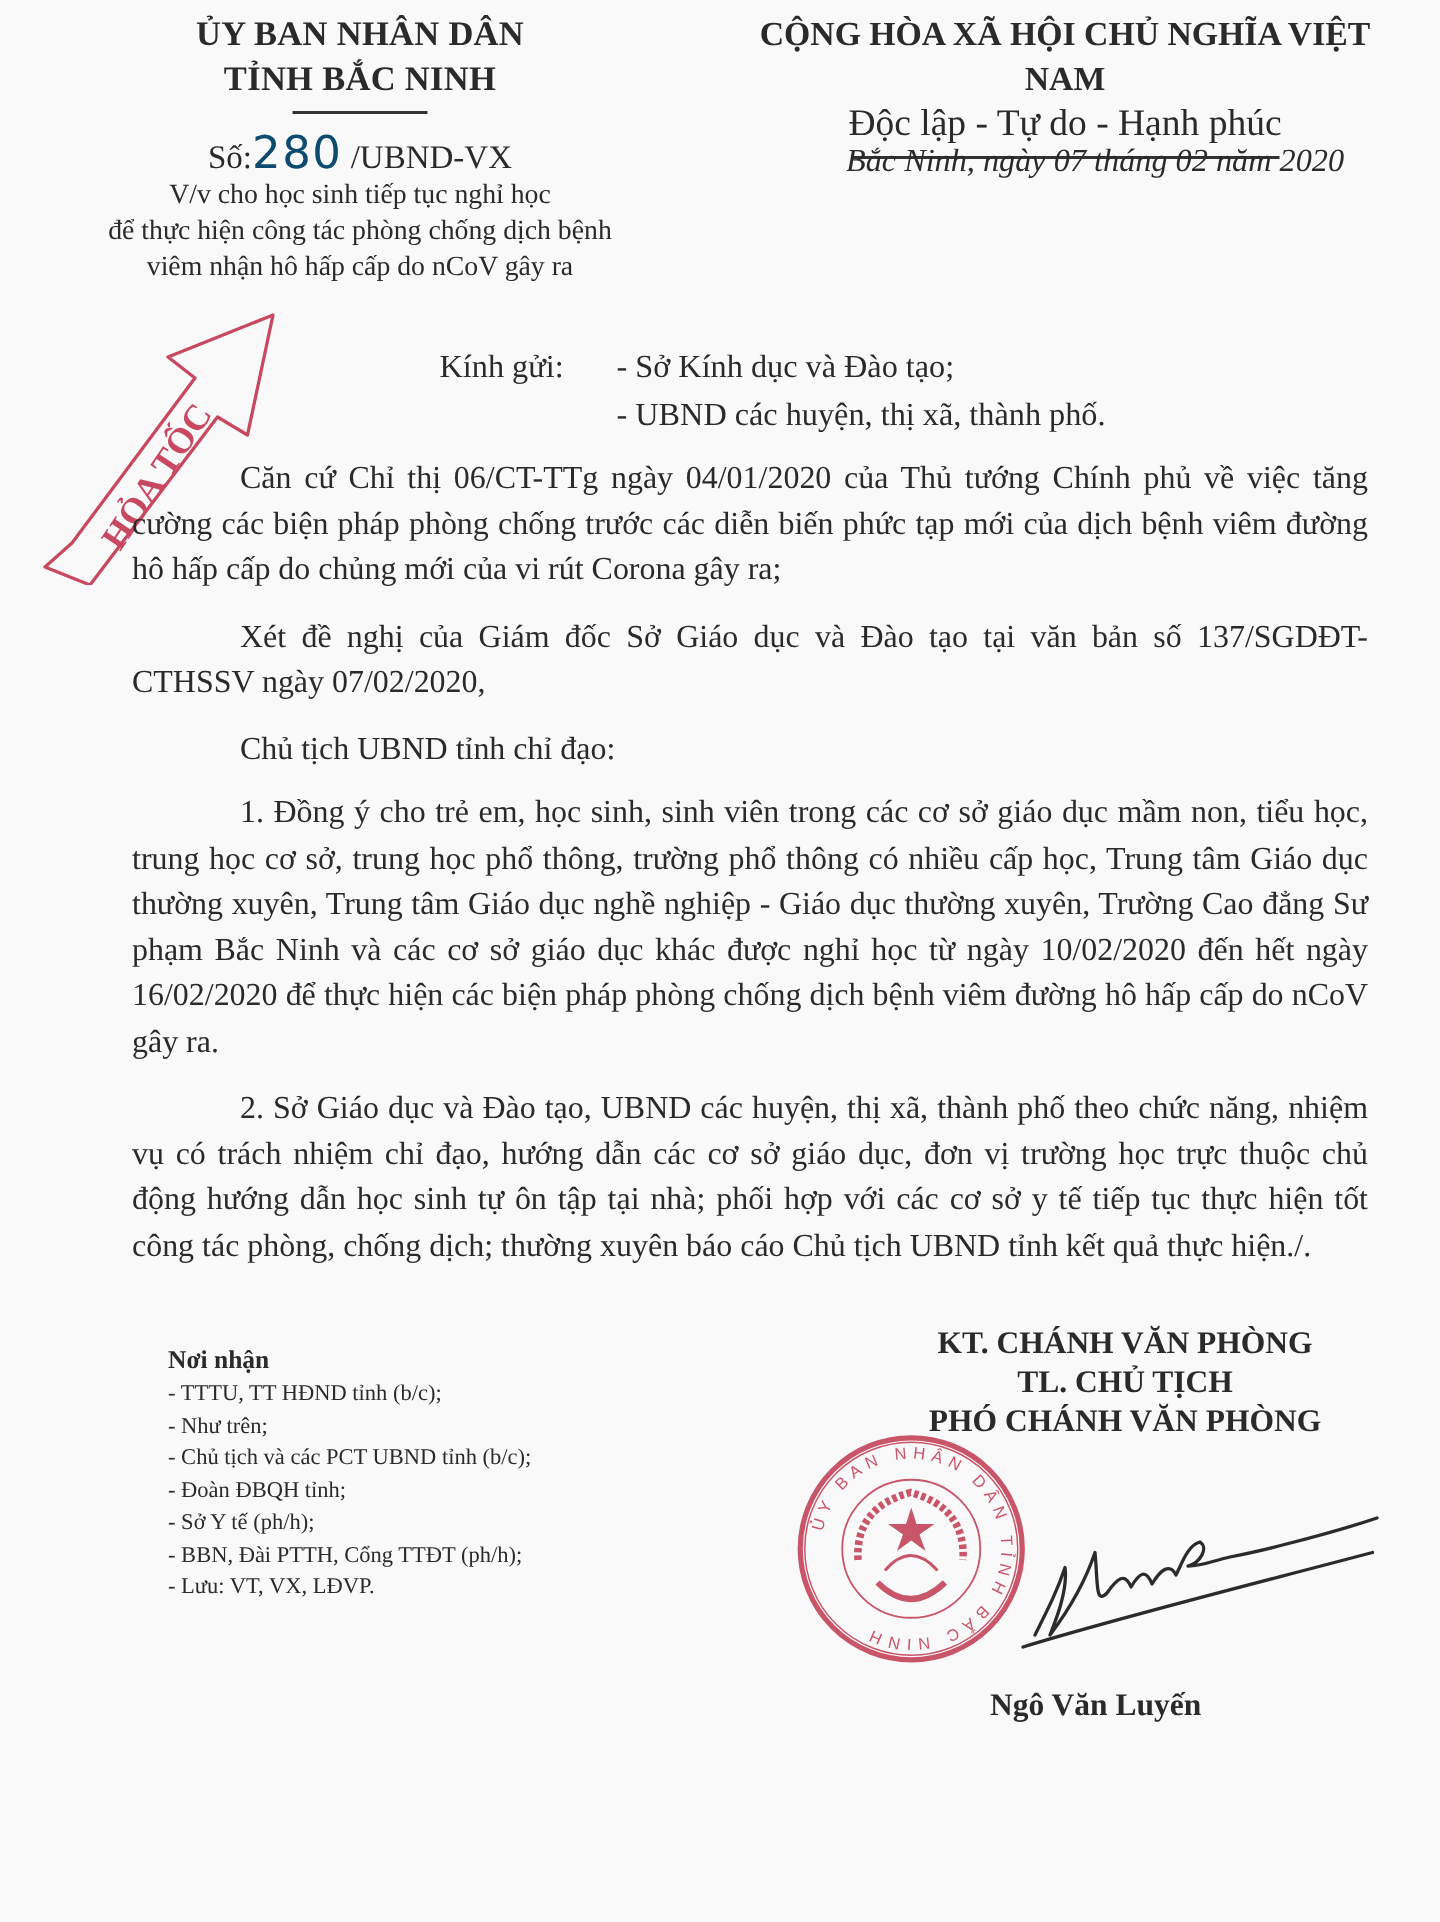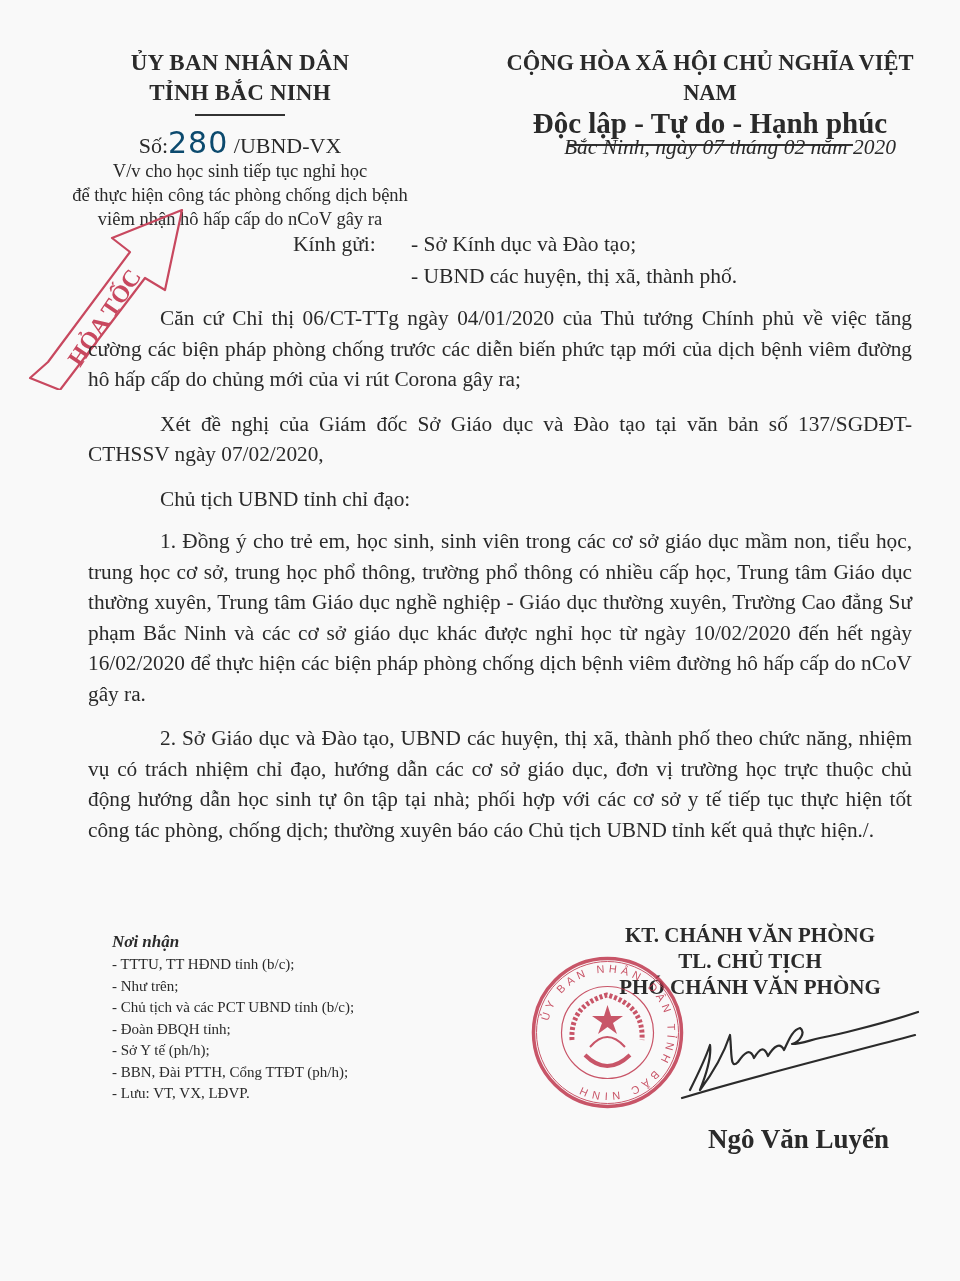--- a/index.html
+++ b/index.html
@@ -1,41 +1,41 @@
 <!DOCTYPE html>
 <html><head>
 <meta charset="utf-8">
 <style>
   html, body { margin:0; padding:0; }
   body {
     width:960px; height:1281px; background:#f9f9f9; position:relative; overflow:hidden;
     font-family:"Liberation Serif", "DejaVu Serif", serif; color:#2a2a2a;
   }
   .abs { position:absolute; }
-  .center { text-align:center;margin-top:40px; }
+  .center { text-align:center; }
   .hdr-left { left:60px; top:8px; width:360px; }
   .hdr-left .org { font-weight:bold; font-size:23px; line-height:30px; letter-spacing:0.2px; }
   .rule { height:2px; background:#333; margin:6px auto 0; }
   .so { font-size:22px; margin-top:14px; line-height:26px; }
   .so .hand { font-family:"DejaVu Sans", sans-serif; font-size:30px; letter-spacing:1px; color:#0c4a6e; }
   .subject { font-size:18.5px; line-height:23px; margin-top:1px; }
   .hdr-right { left:480px; top:8px; width:460px; }
   .hdr-right .nation { font-weight:bold; font-size:22.5px; line-height:30px; }
-  .hdr-right .motto { font-weight:bold; font-size:29px; line-height:30px; }
+  .hdr-right .motto { font-weight:normal; font-size:25px; line-height:30px; }
   .date { left:520px; top:95px; width:420px; font-style:italic; font-size:21.5px; }
   .kinh { left:293px; top:228px; font-size:21.5px; line-height:32px; }
   .kinh .lbl { display:inline-block; width:118px; }
   .kinh .row2 { padding-left:118px; }
   .body { left:88px; top:303px; width:824px; font-size:21.3px; line-height:30.5px; text-align:justify; }
   .body p { margin:0 0 14px 0; text-indent:72px; }
   .body p.tight { margin-bottom:12px; }
   .noi { left:112px; top:895px; width:380px; font-size:15px; line-height:21.5px; }
-  .noi .ttl { font-style:italic; font-weight:bold; font-size:17px; line-height:24px;margin-top:35px; }
+  .noi .ttl { font-weight:bold; font-size:17px; line-height:24px; }
   .sign { left:560px; top:882px; width:380px; font-weight:bold; font-size:21px; line-height:26px; }
-  .signer { left:660px; top:1124px; font-weight:bold; font-size:27px;margin-left:48px; }
+  .signer { left:660px; top:1124px; font-weight:bold; font-size:21px; }
   .stamp-hoatoc { left:20px; top:190px; width:170px; height:200px; }
   .seal { left:530px; top:955px; width:155px; height:155px; }
   .sig { left:660px; top:990px; width:280px; height:110px; }
 </style>
 </head>
 <body>
 
 <div class="abs hdr-left center">
   <div class="org">ỦY BAN NHÂN DÂN</div>
   <div class="org">TỈNH BẮC NINH</div>

